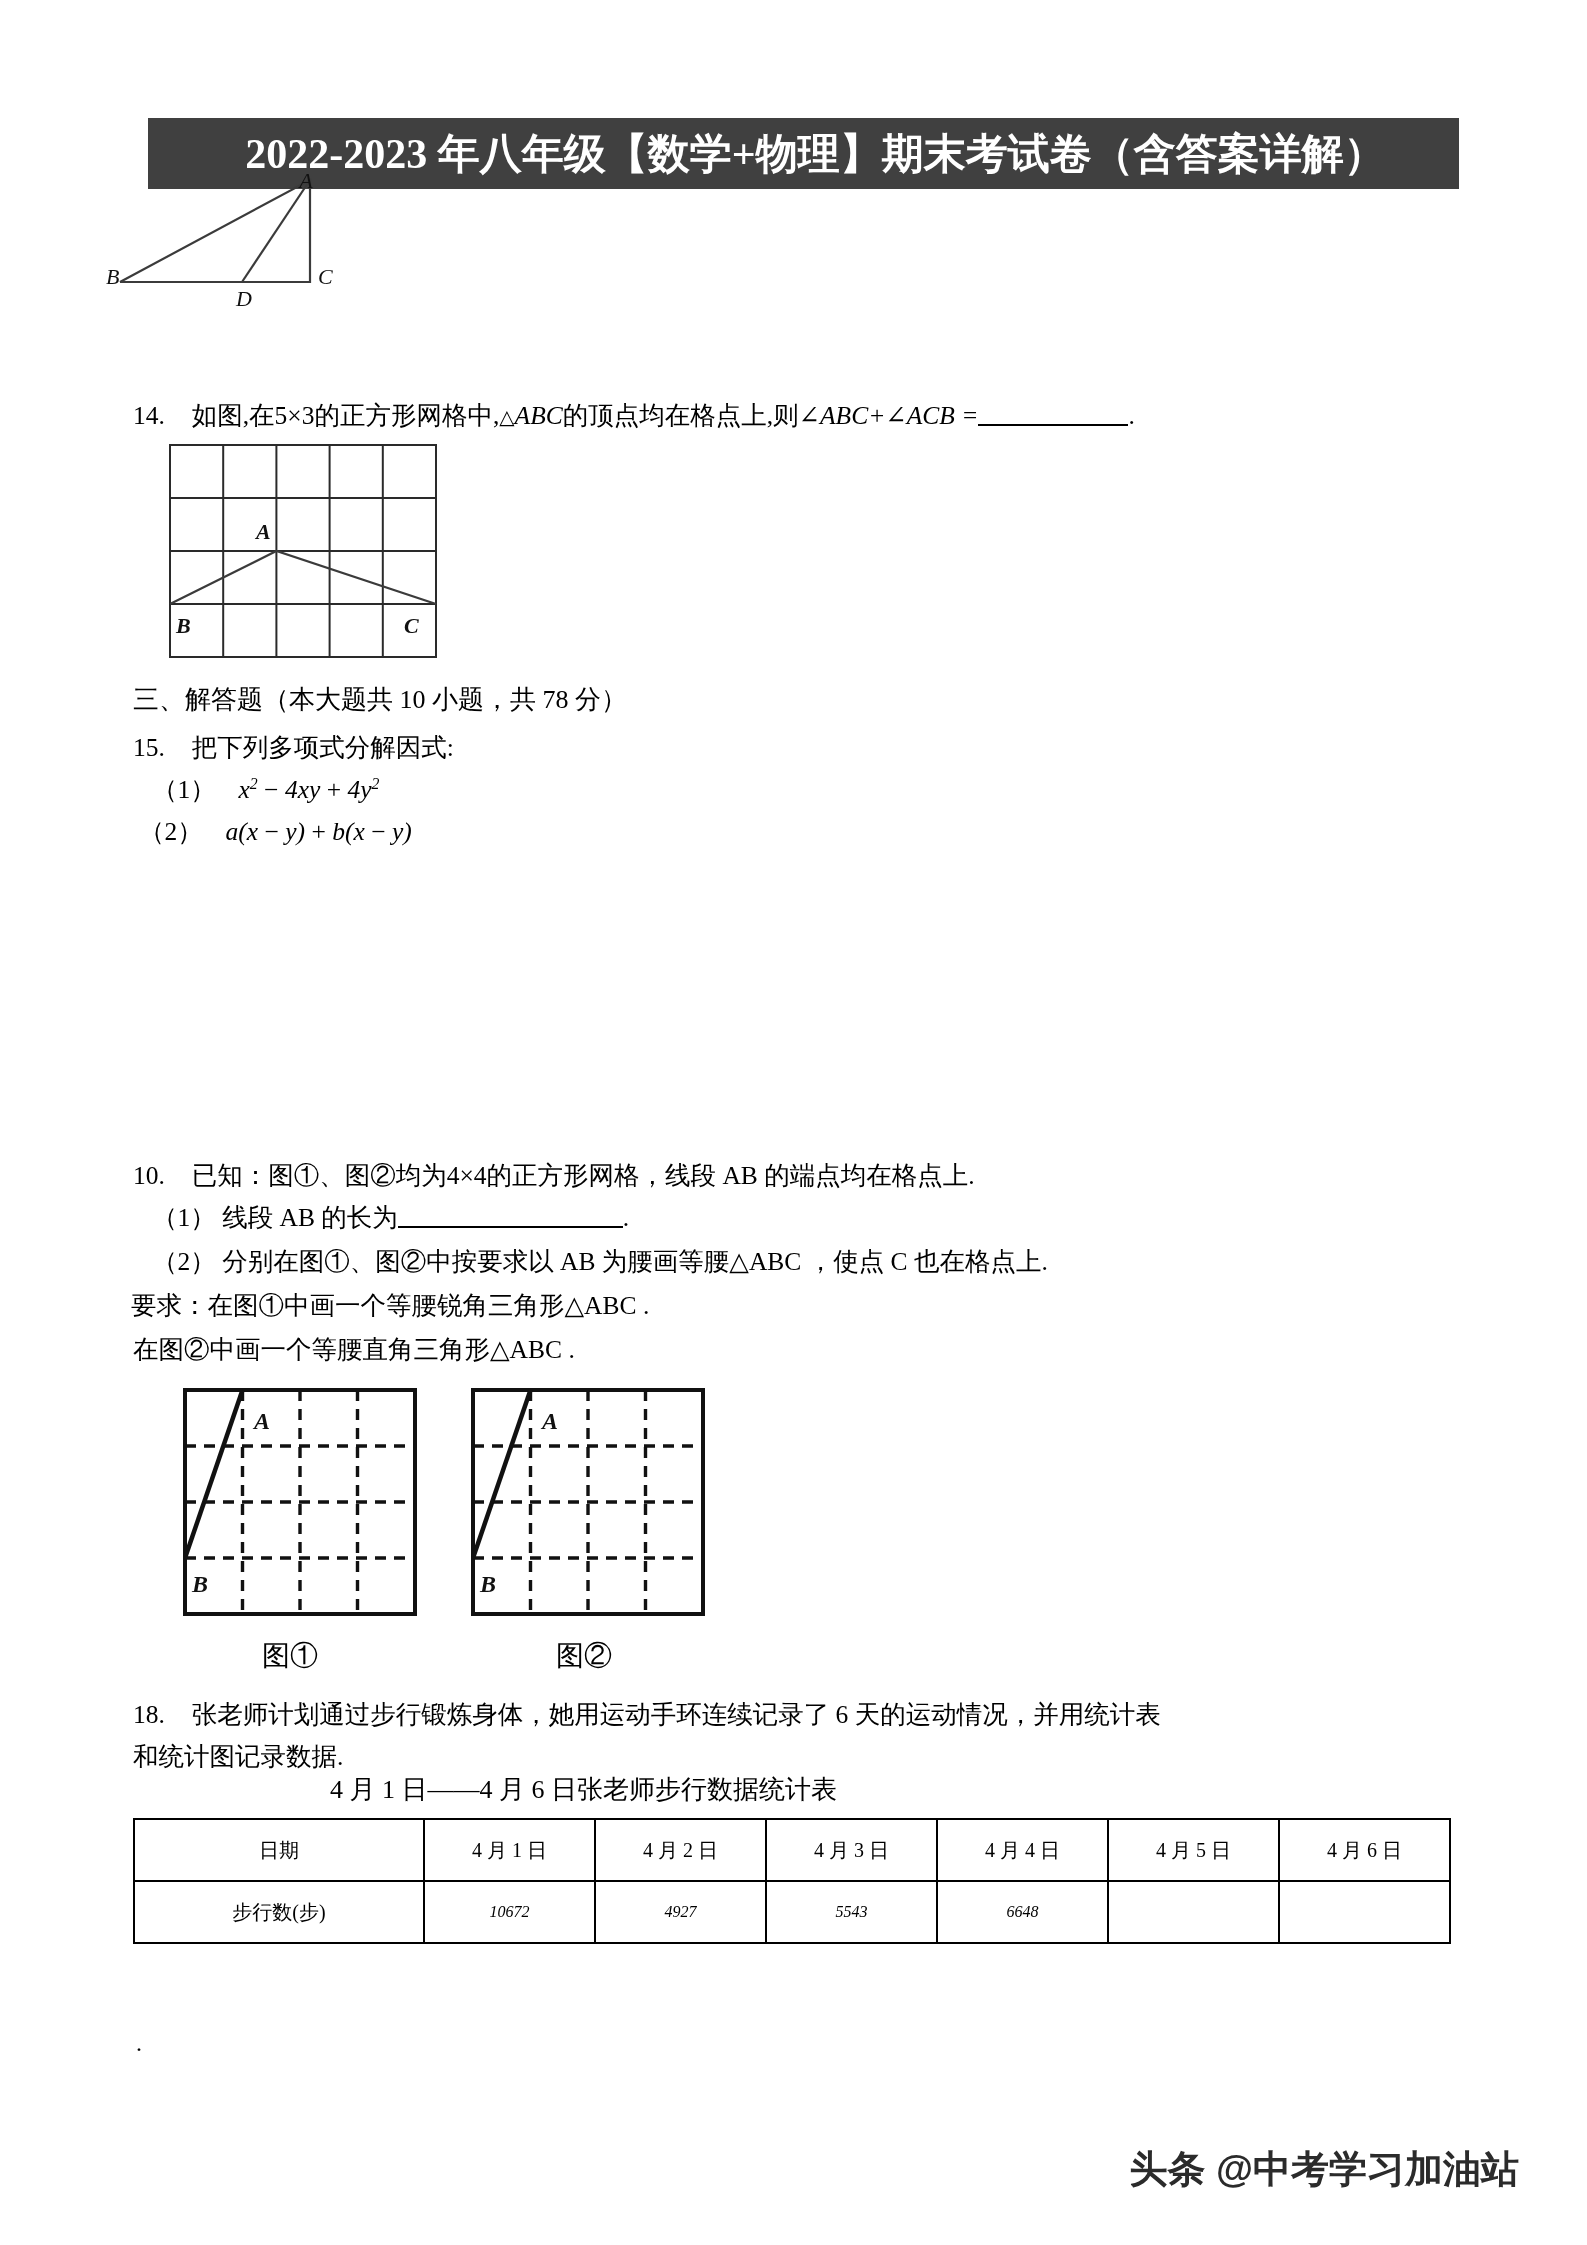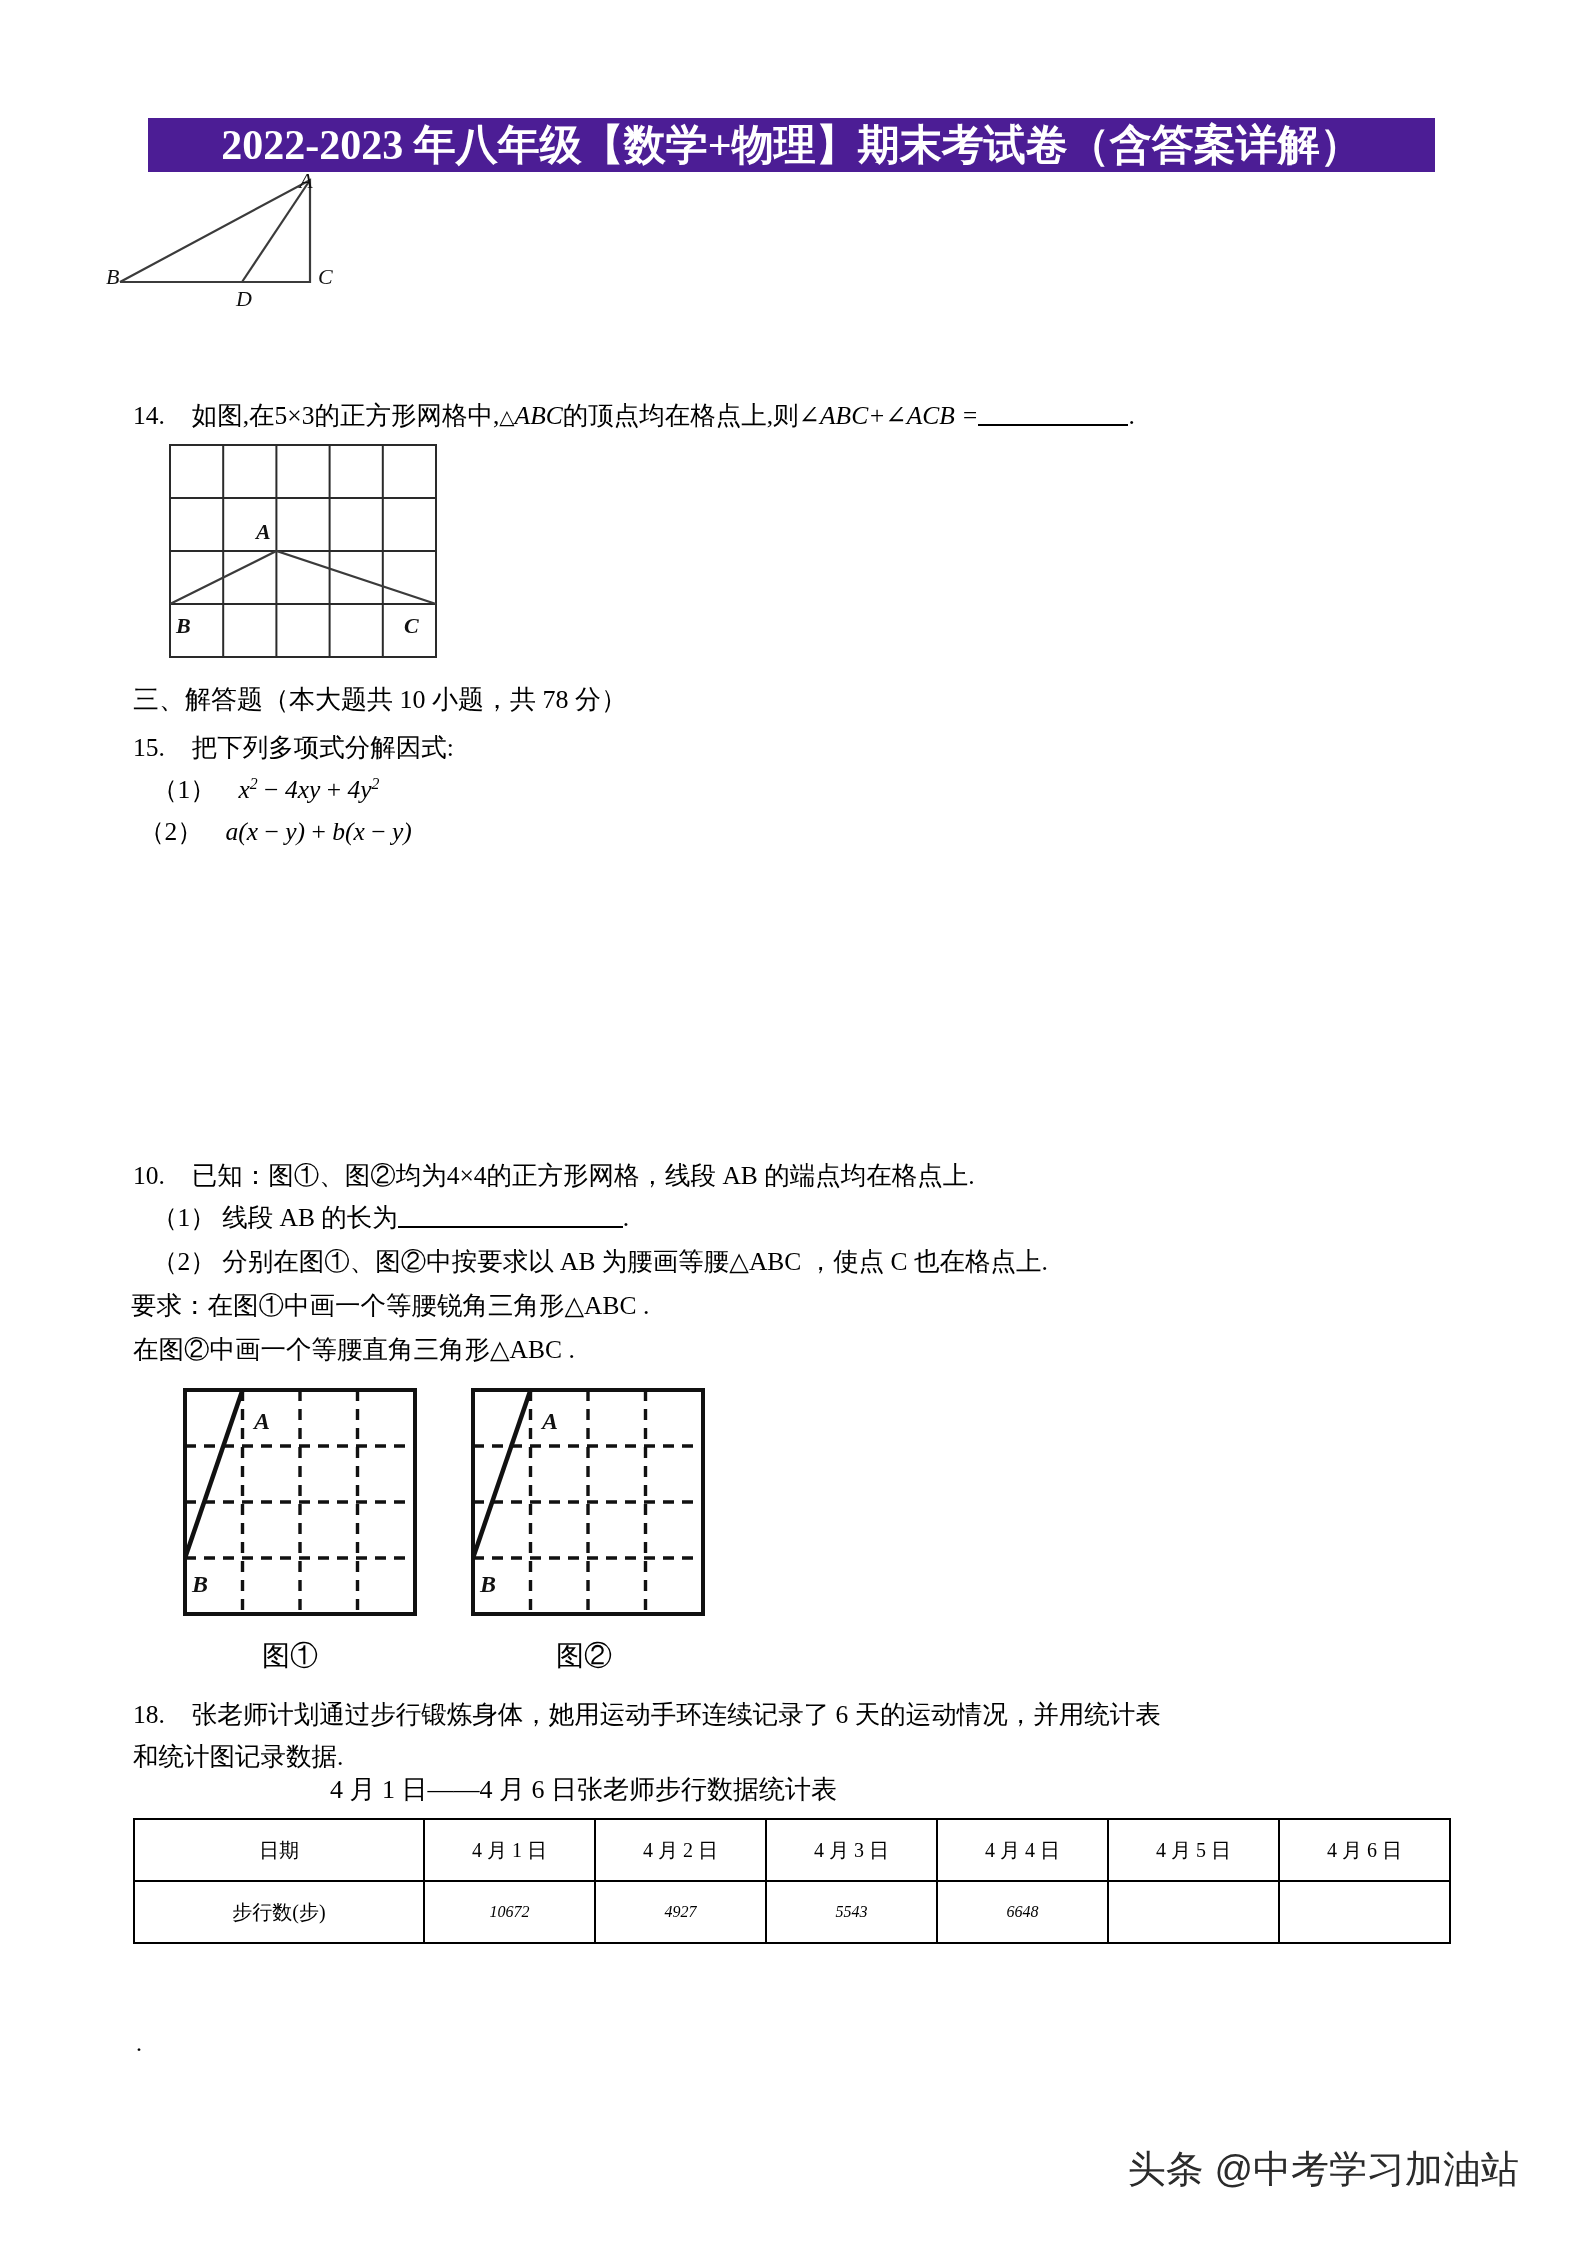--- a/index.html
+++ b/index.html
@@ -20,26 +20,27 @@
     position: absolute;
     inset: 0;
   }
 
   
   .title-banner {
     position: absolute;
     left: 148px;
     top: 118px;
     width: 1287px;
-    height: 54px;
-    background: #4c1d95;
+    height: 71px;
+    background: #404040;
     display: flex;
     align-items: center;
     justify-content: center;
     overflow: hidden;
+    padding-left: 24px;
   }
   .title-banner .title-text {
     color: #ffffff;
     font-size: 42px;
     font-weight: 700;
     letter-spacing: 0px;
     white-space: nowrap;
     line-height: 1;
     font-family: "Liberation Serif", "DejaVu Serif", serif;
   }
@@ -147,21 +148,21 @@
     position: absolute;
     left: 136px;
     top: 2030px;
     font-size: 24px;
   }
   .watermark {
     position: absolute;
     right: 68px;
     top: 2144px;
     font-size: 38px;
-    font-weight: 400;
+    font-weight: 700;
     color: #2b2b2b;
     white-space: nowrap;
     font-family: "Liberation Sans", "DejaVu Sans", sans-serif;
   }
 </style>
 </head>
 <body>
 
 <div class="page">
 

